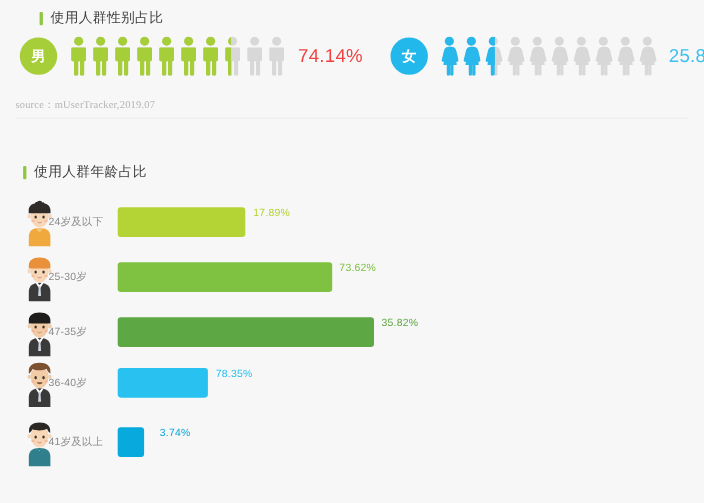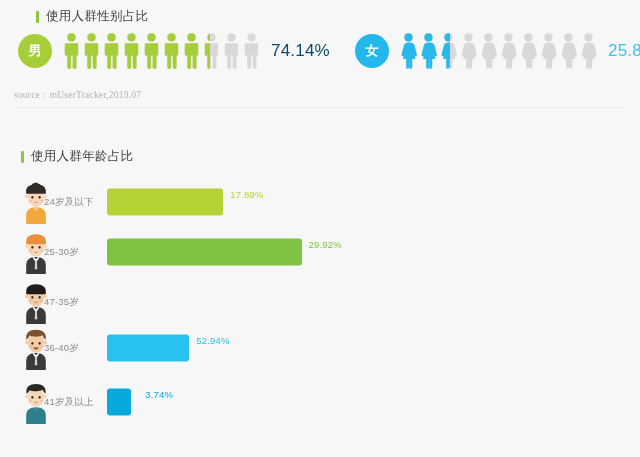--- a/index.html
+++ b/index.html
@@ -39,21 +39,21 @@
   .badge.male{background:#a6ce39;}
   .badge.female{background:#22b8ec;}
 
   .people{display:flex;align-items:flex-end;margin-left:11px;}
   .person{width:17px;height:36px;position:relative;flex:none;margin-right:3px;}
   .person svg{display:block;width:17px;height:36px;}
 
   .pct{
     margin-left:8px;font-size:17px;letter-spacing:.2px;white-space:nowrap;
   }
-  .pct.male{color:#0c4a6e;}
+  .pct.male{color:#ef4444;}
   .pct.female{color:#3ec0ef;}
 
   #source-note{
     position:absolute;left:14px;top:89px;
     font-size:9.5px;color:#b3b3b3;letter-spacing:.2px;font-family:Liberation Serif, serif;
   }
   #gender-divider{
     position:absolute;left:14px;top:107px;width:612px;height:1px;background:#ebebeb;
   }
 
@@ -497,41 +497,45 @@
     <ellipse cx="22.6" cy="17.3" rx="1.1" ry="1.4" fill="#3a3228"></ellipse>
     <ellipse cx="13.1" cy="20.8" rx="1.7" ry="1.1" fill="#f3a98f" opacity=".55"></ellipse>
     <ellipse cx="24.9" cy="20.8" rx="1.7" ry="1.1" fill="#f3a98f" opacity=".55"></ellipse>
               <path d="M9.2 14.2v-3.0c0-4.0 3.3-7.0 9.8-7.0s9.8 3.0 9.8 7.0v3.0z" fill="#e8903a"></path>
               <path d="M17.4 22.0c0.9 0.8 2.3 0.8 3.2 0" stroke="#c98a6c" stroke-width="0.9" fill="none" stroke-linecap="round"></path>
   </svg>
           </div>
           <div class="age-label">25-30岁</div>
           <div class="bar-wrap">
             <div class="bar" style="width: 194.5px; background: rgb(127, 194, 65);"></div>
-            <div class="bar-val" style="color: rgb(127, 194, 65);">29.92%</div>
+            <div class="bar-val" style="color: rgb(127, 194, 65);">73.62%</div>
           </div>
         </div>
         <div class="age-row" style="top: 150px;">
           <div class="avatar">
             <svg width="38" height="44" viewBox="0 0 38 44" xmlns="http://www.w3.org/2000/svg">
     <path d="M19 27.0c-6.6 0-9.8 3.2-9.8 8.2v8.8h19.6v-8.8c0-5.0-3.2-8.2-9.8-8.2z" fill="#3a3a3a"></path>
             <path d="M15.6 27.6l3.4 5.2 3.4-5.2 -1.3-0.7 -2.1 2.3 -2.1-2.3z" fill="#ffffff"></path>
             <path d="M18.2 30.2h1.6l0.5 9.0h-2.6z" fill="#cfd4d8"></path>
     <ellipse cx="9.6" cy="16.6" rx="1.5" ry="2.0" fill="#f2cba7"></ellipse>
     <ellipse cx="28.4" cy="16.6" rx="1.5" ry="2.0" fill="#f2cba7"></ellipse>
     <path d="M19 8.4c-5.0 0-8.0 2.6-8.0 7.6 0 6.2 3.4 10.8 8.0 10.8s8.0-4.6 8.0-10.8c0-5.0-3.0-7.6-8.0-7.6z" fill="#f2cba7"></path>
     <ellipse cx="15.4" cy="17.3" rx="1.1" ry="1.4" fill="#3a3228"></ellipse>
     <ellipse cx="22.6" cy="17.3" rx="1.1" ry="1.4" fill="#3a3228"></ellipse>
     <ellipse cx="13.1" cy="20.8" rx="1.7" ry="1.1" fill="#f3a98f" opacity=".55"></ellipse>
     <ellipse cx="24.9" cy="20.8" rx="1.7" ry="1.1" fill="#f3a98f" opacity=".55"></ellipse>
               <path d="M9.2 14.2v-3.0c0-4.0 3.3-7.0 9.8-7.0s9.8 3.0 9.8 7.0v3.0z" fill="#1f1d1c"></path>
               <path d="M17.4 22.0c0.9 0.8 2.3 0.8 3.2 0" stroke="#c98a6c" stroke-width="0.9" fill="none" stroke-linecap="round"></path>
   </svg>
           </div>
           <div class="age-label">47-35岁</div>
+          <div class="bar-wrap">
+            <div class="bar" style="width: 232.8px; background: rgb(93, 168, 68);"></div>
+            <div class="bar-val" style="color: rgb(93, 168, 68);">35.82%</div>
+          </div>
         </div>
         <div class="age-row" style="top: 196px;">
           <div class="avatar">
             <svg width="38" height="44" viewBox="0 0 38 44" xmlns="http://www.w3.org/2000/svg">
     <path d="M19 27.0c-6.6 0-9.8 3.2-9.8 8.2v8.8h19.6v-8.8c0-5.0-3.2-8.2-9.8-8.2z" fill="#3a3a3a"></path>
             <path d="M15.6 27.6l3.4 5.2 3.4-5.2 -1.3-0.7 -2.1 2.3 -2.1-2.3z" fill="#ffffff"></path>
             <path d="M18.2 30.2h1.6l0.5 9.0h-2.6z" fill="#cfd4d8"></path>
     <ellipse cx="9.6" cy="16.6" rx="1.5" ry="2.0" fill="#f2cba7"></ellipse>
     <ellipse cx="28.4" cy="16.6" rx="1.5" ry="2.0" fill="#f2cba7"></ellipse>
     <path d="M19 8.4c-5.0 0-8.0 2.6-8.0 7.6 0 6.2 3.4 10.8 8.0 10.8s8.0-4.6 8.0-10.8c0-5.0-3.0-7.6-8.0-7.6z" fill="#f2cba7"></path>
@@ -539,21 +543,21 @@
     <ellipse cx="22.6" cy="17.3" rx="1.1" ry="1.4" fill="#3a3228"></ellipse>
     <ellipse cx="13.1" cy="20.8" rx="1.7" ry="1.1" fill="#f3a98f" opacity=".55"></ellipse>
     <ellipse cx="24.9" cy="20.8" rx="1.7" ry="1.1" fill="#f3a98f" opacity=".55"></ellipse>
               <path d="M9.2 13.8v-2.8c0-4.0 3.3-7.2 9.8-7.2s9.8 3.2 9.8 7.2v2.8c-2.0-1.4-3.0-3.2-3.3-4.6 -3.4 1.8-9.8 2.0-13.0 0.3 -0.5 1.6-1.6 3.2-3.3 4.3z" fill="#7b5130"></path>
               <path d="M16.4 21.6h5.2c0 1.2-1.1 1.8-2.6 1.8s-2.6-0.6-2.6-1.8z" fill="#7b5130"></path>
   </svg>
           </div>
           <div class="age-label">36-40岁</div>
           <div class="bar-wrap">
             <div class="bar" style="width: 82.2px; background: rgb(41, 194, 240);"></div>
-            <div class="bar-val" style="color: rgb(41, 194, 240);">52.94%</div>
+            <div class="bar-val" style="color: rgb(41, 194, 240);">78.35%</div>
           </div>
         </div>
         <div class="age-row" style="top: 250px;">
           <div class="avatar">
             <svg width="38" height="44" viewBox="0 0 38 44" xmlns="http://www.w3.org/2000/svg">
     <path d="M19 27.2c-6.6 0-9.8 3.0-9.8 8.0v8.8h19.6v-8.8c0-5.0-3.2-8.0-9.8-8.0z" fill="#2f7f8c"></path>
             <path d="M15.8 27.4c0.6 2.2 5.0 2.2 5.8 0l-2.8 2.6z" fill="#e8eef0" opacity=".5"></path>
     <ellipse cx="9.6" cy="16.6" rx="1.5" ry="2.0" fill="#f7d7b8"></ellipse>
     <ellipse cx="28.4" cy="16.6" rx="1.5" ry="2.0" fill="#f7d7b8"></ellipse>
     <path d="M19 8.4c-5.0 0-8.0 2.6-8.0 7.6 0 6.2 3.4 10.8 8.0 10.8s8.0-4.6 8.0-10.8c0-5.0-3.0-7.6-8.0-7.6z" fill="#f7d7b8"></path>

